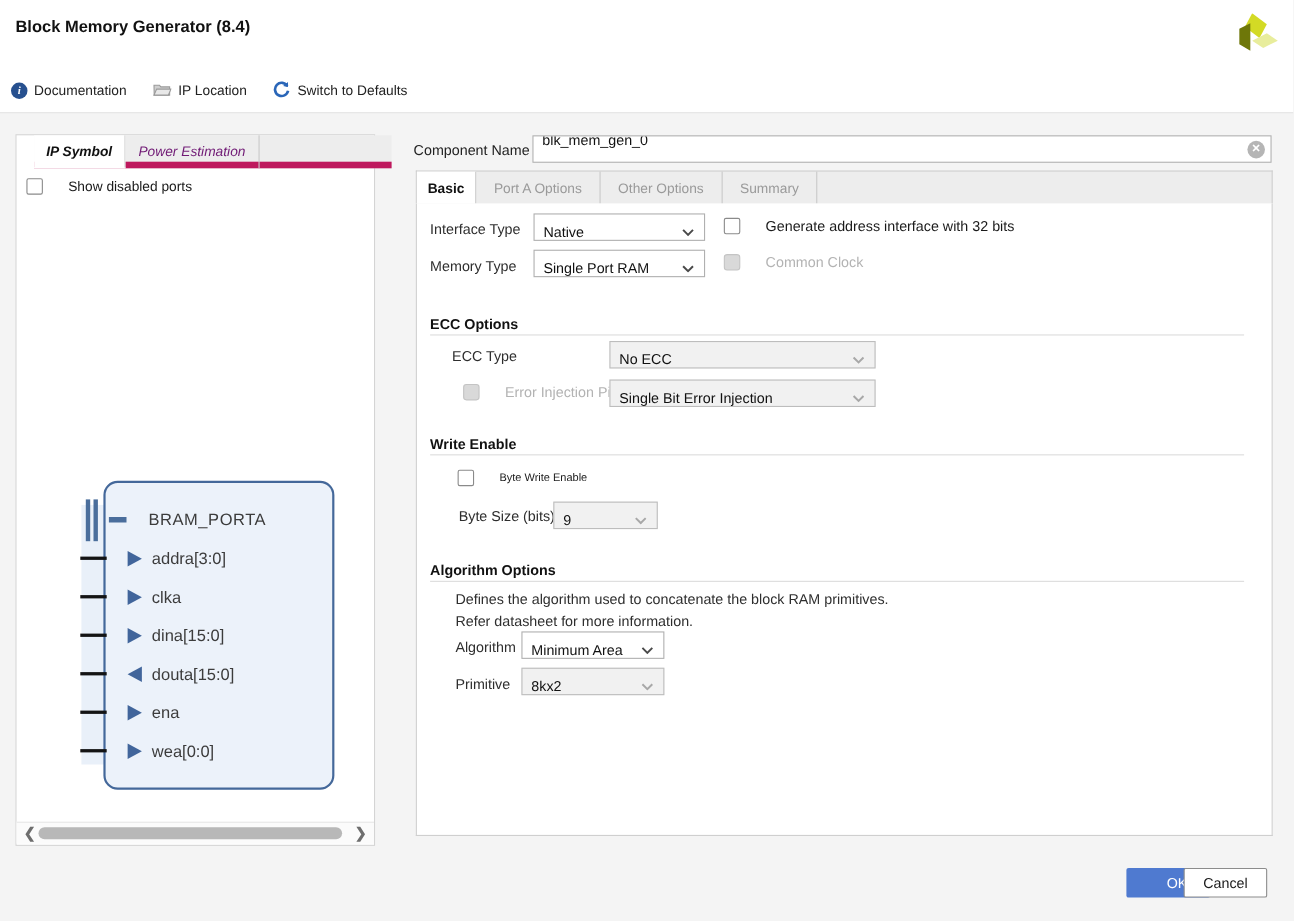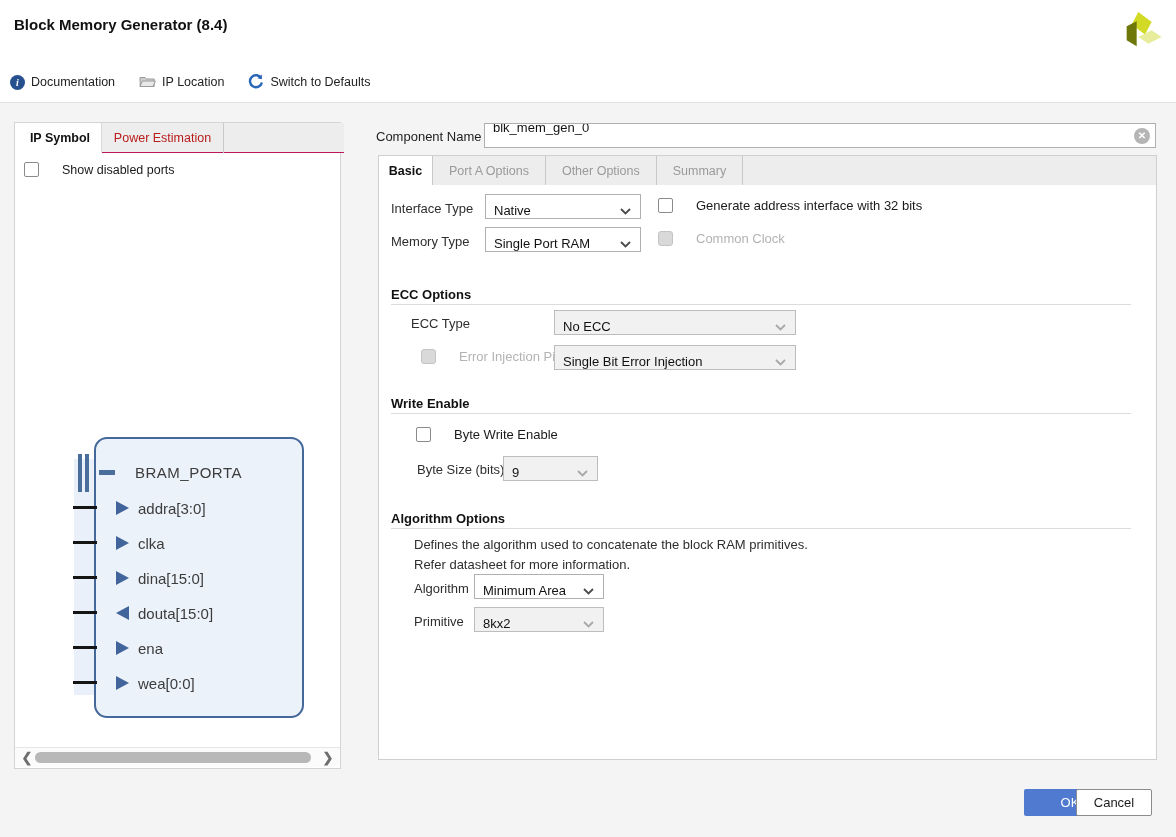--- a/index.html
+++ b/index.html
@@ -10,24 +10,24 @@
   
   .header { position:absolute; left:0; top:0; width:1176px; height:103px; background:#ffffff; border-bottom:1px solid #e2e2e2; }
   .title { position:absolute; left:14px; top:16px; font-size:15px; font-weight:bold; color:#111; }
   .toolbar { position:absolute; left:10px; top:71px; height:22px; display:flex; align-items:center; gap:24px; }
   .tool { display:flex; align-items:center; gap:6px; font-size:12.5px; color:#222; cursor:default; }
   .info-ic { width:15px; height:15px; border-radius:50%; background:#27508f; color:#fff; font-size:10px; font-weight:bold; font-family:"Liberation Serif",serif; display:flex; align-items:center; justify-content:center; font-style:italic; }
   .logo { position:absolute; left:1118px; top:12px; }
 
   
   .lpanel { position:absolute; left:14px; top:122px; width:327px; height:647px; background:#fff; border:1px solid #d4d4d4; }
-  .ltabs { position:absolute; left:4px; top:0; width:100%; height:30px; background:#ededed; border-bottom:1px solid #be185d; display:flex; }
+  .ltabs { position:absolute; left:16px; top:0; width:100%; height:30px; background:#ededed; border-bottom:6px solid #be185d; display:flex;font-style:italic; }
   .ltab { height:30px; display:flex; align-items:center; justify-content:center; font-size:12.5px; }
   .ltab.active { width:83px; background:#fff; font-weight:bold; color:#111; border-right:1px solid #d9d9d9; border-bottom:1px solid #fff; margin-bottom:-1px; }
-  .ltab.idle { width:122px; color:#b91c1c; border-right:1px solid #c9c9c9; }
+  .ltab.idle { width:122px; color:#701a75; border-right:1px solid #c9c9c9; }
   .cb { width:15px; height:15px; background:#fff; border:1px solid #8a8a8a; border-radius:2px; display:inline-block; }
   .cb.disabled { background:#d9d9d9; border-color:#c4c4c4; border-radius:3px; }
   .cbrow { position:absolute; display:flex; align-items:center; gap:23px; font-size:12.5px; color:#1a1a1a; }
   .cbrow.gray { color:#b3b3b3; }
   .lp-cbrow { left:9px; top:39px; }
 
   
   .sym-strip { position:absolute; left:59px; top:336px; width:21px; height:236px; background:#e9f0f9; }
   .sym-box { position:absolute; left:79px; top:314px; width:210px; height:281px; background:#ecf2fa; border:2px solid #44689a; border-radius:13px; }
   .sym-bar { position:absolute; width:4px; height:38px; background:#4a6e9c; top:331px; }
@@ -225,21 +225,21 @@
       <span class="chev"><svg width="11" height="7" viewBox="0 0 11 7">
             <polyline points="1,1 5.5,5.5 10,1" fill="none" stroke="#a8a8a8" stroke-width="1.8"></polyline>
           </svg></span>
     </div>
 
     <div class="sect" style="left:12px; top:211px">Write Enable</div>
     <div class="rule" style="left:12px; top:228px; width:740px"></div>
 
     <div class="cbrow" style="left:37px; top:242px">
       <span class="cb"></span>
-      <span style="font-size:13px">Byte Write Enable</span>
+      <span style="font-size:10px">Byte Write Enable</span>
     </div>
 
     <div class="flabel" style="left:38px; top:277px">Byte Size (bits)</div>
     <div class="select disabled" style="left:124px; top:271px; width:95px">
       <span>9</span>
       <span class="chev"><svg width="11" height="7" viewBox="0 0 11 7">
             <polyline points="1,1 5.5,5.5 10,1" fill="none" stroke="#a8a8a8" stroke-width="1.8"></polyline>
           </svg></span>
     </div>
 

